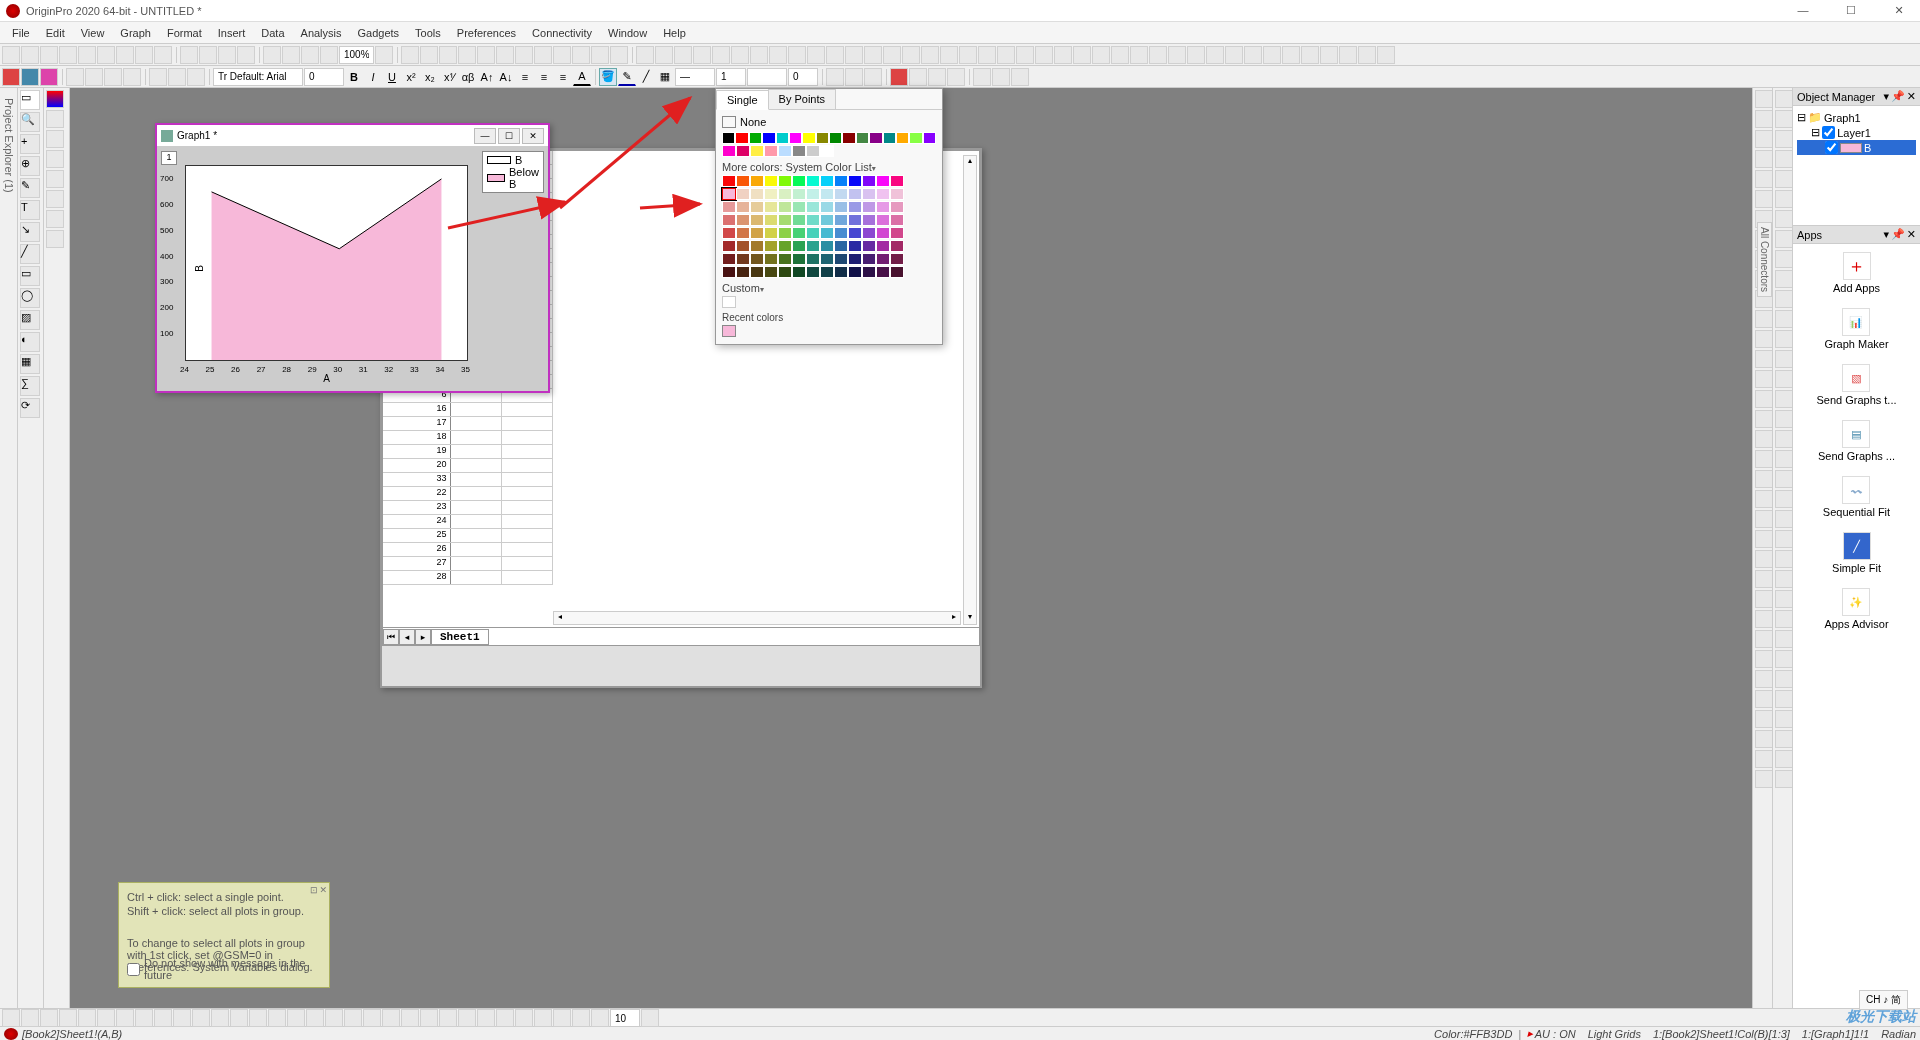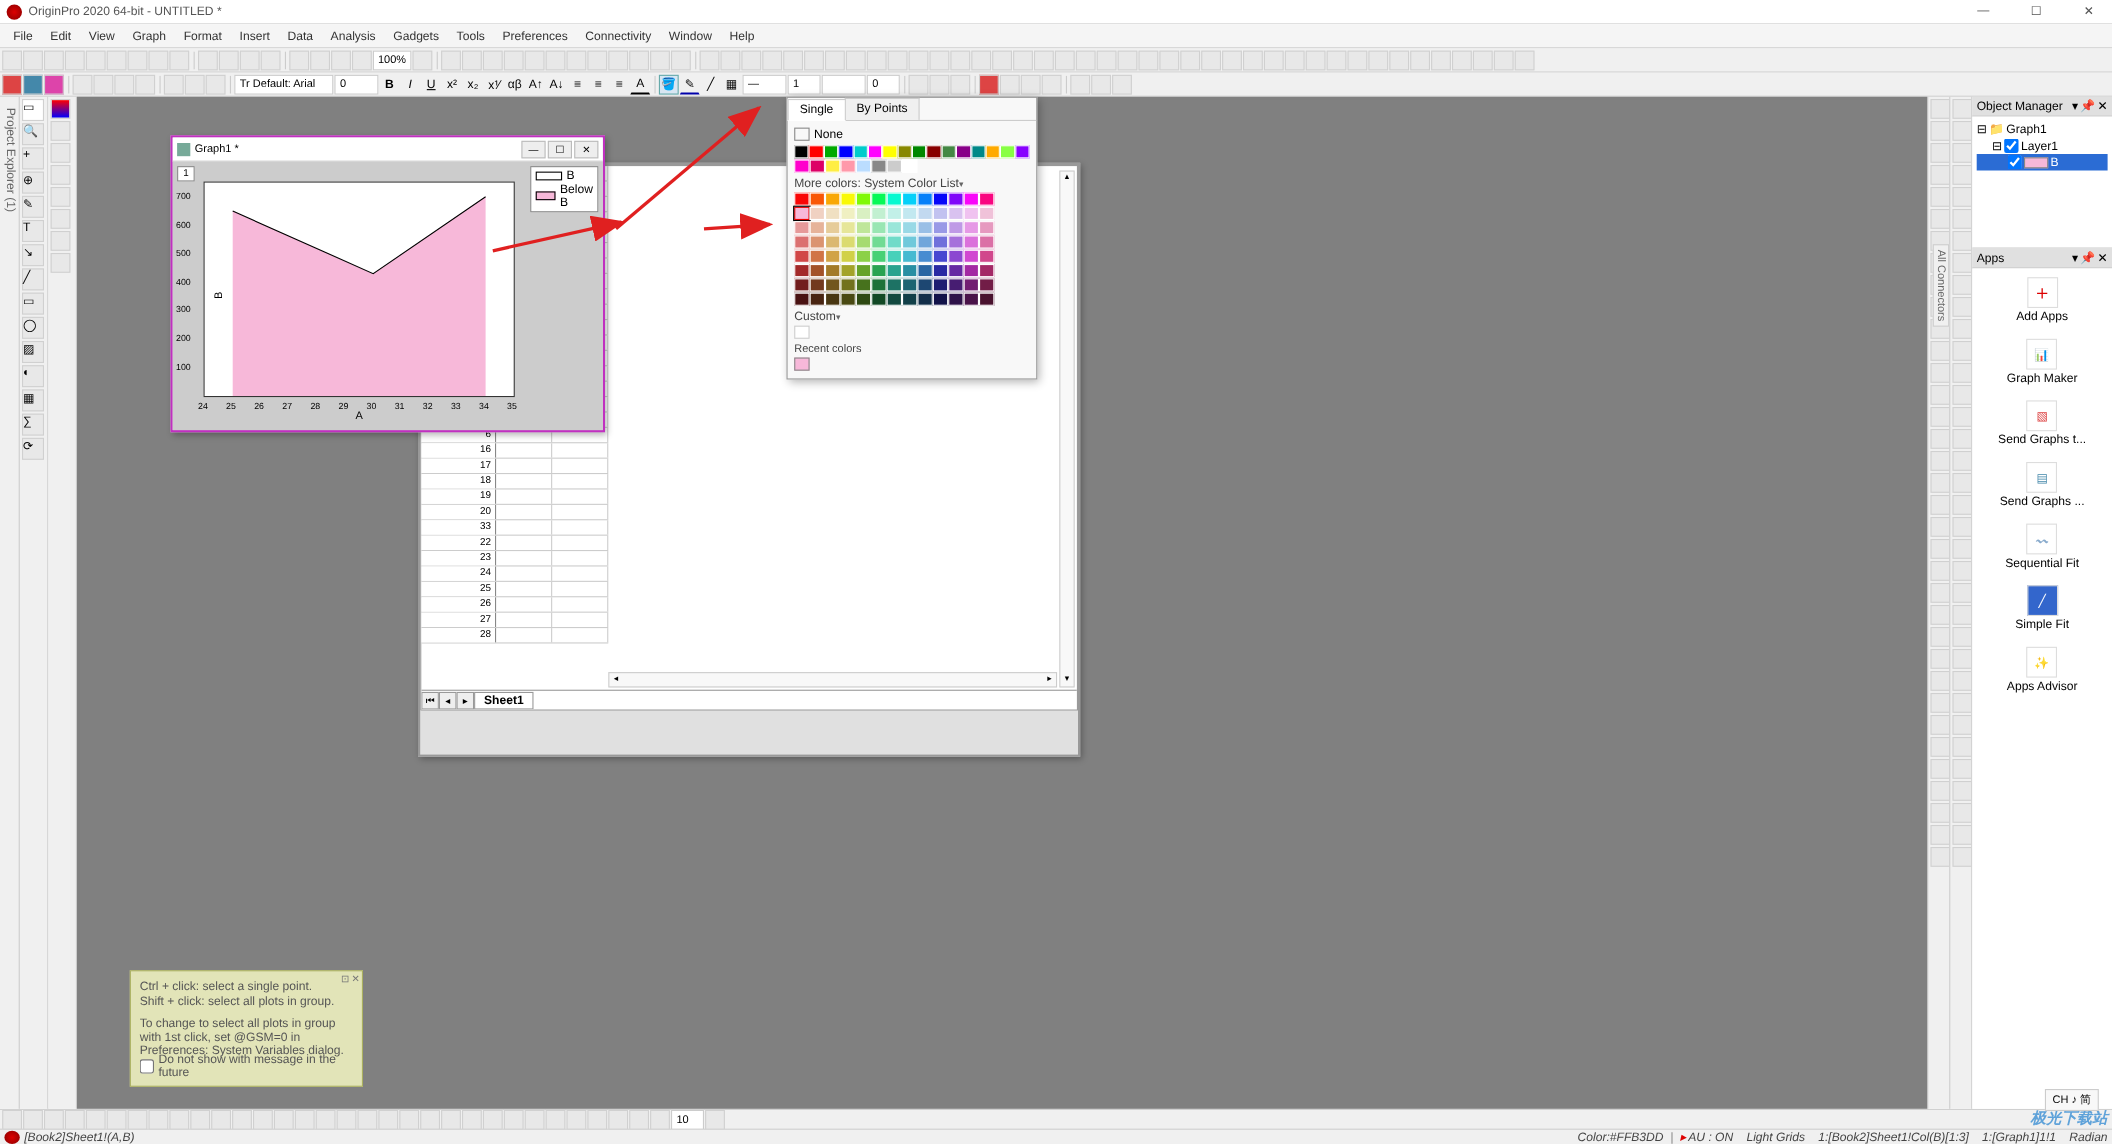--- a/index.html
+++ b/index.html
@@ -60,21 +60,21 @@
 .child-window.sheet { left: 310px; top: 60px; width: 602px; height: 540px; border: 2px solid #999; z-index: 1; }
 .sheet-body { height: calc(100% - 40px); background: #fff; position: relative; border:1px solid #999; overflow:hidden;}
 .sheet-close { position: absolute; right: 6px; top: 2px; width: 20px; height: 16px; border: 1px solid #c66; background: #fee; display:flex;align-items:center;justify-content:center;}
 .sheet-grid { position: absolute; left: 0; bottom: 18px; top:0; width: 170px; }
 .grid-row { display: flex; border-bottom: 1px solid #ccc; height: 14px; }
 .row-head { width: 70px; background: #fff; border-right: 1px solid #888; text-align: right; padding-right: 4px; font-size: 9px; }
 .cell { width: 52px; border-right: 1px solid #ccc; font-size: 9px; padding-left: 2px; }
 .dark-cell { background: #404040; color:#fff; }
 .sheet-tab { position: absolute; bottom: 0; left: 0; height: 18px; display: flex; align-items: center; width:100%; border-top:1px solid #999;}
 .sheet-nav { width: 16px; height: 16px; border: 1px solid #999; background:#eee; text-align:center; font-size:9px; line-height:14px;}
-.sheet-tablabel { padding: 0 8px; background: #fff; border: 1px solid #999; font-weight: bold; height:16px; line-height:14px;}
+.sheet-tablabel { padding: 0 8px; background: #fff; border: 1px solid #999; font-weight: bold; height:16px; line-height:14px;font-family:Liberation Mono, monospace;}
 
 .child-window.graph { z-index: 5; }
 
 
 .color-popup { position: absolute; left: 645px; top: 0px; width: 228px; background: #f8f8f8; border: 1px solid #999; box-shadow: 2px 2px 8px rgba(0,0,0,0.3); z-index: 100; }
 .cp-tabs { display: flex; border-bottom: 1px solid #ccc; }
 .cp-tab { padding: 3px 10px; border: 1px solid #ccc; background: #f0f0f0; border-bottom: none; margin-right: -1px; font-size:11px; }
 .cp-tab.active { background: #fff; border-bottom: 1px solid #fff; position:relative; top:1px;}
 .cp-body { padding: 6px; }
 .cp-none { display: flex; align-items: center; gap: 4px; margin-bottom: 4px; font-size:10px; }
@@ -701,21 +701,21 @@
           </div>
       </div>
     </div>
 
     <div class="hint-box">
       <div class="close-hint">
         <span style="font-size:9px;color:#777">⊡</span>
         <span style="font-size:9px;color:#777">✕</span>
       </div>
       <div style="margin-bottom:2px">Ctrl + click: select a single point.</div>
-      <div style="margin-bottom:8px">Shift + click: select all plots in group.</div>
+      <div style="margin-bottom:20px">Shift + click: select all plots in group.</div>
       <div style="margin-bottom:8px">To change to select all plots in group with 1st click, set @GSM=0 in Preferences: System Variables dialog.</div>
       <label class="hint-chk">
           <input type="checkbox" style="">
           <span>Do not show with message in the future</span>
         </label>
     </div>
 
     <svg class="arrow-svg" style="left:0;top:0;width:100%;height:100%">
       <defs>
           <marker id="ah" markerWidth="10" markerHeight="8" refX="9" refY="4" orient="auto">

